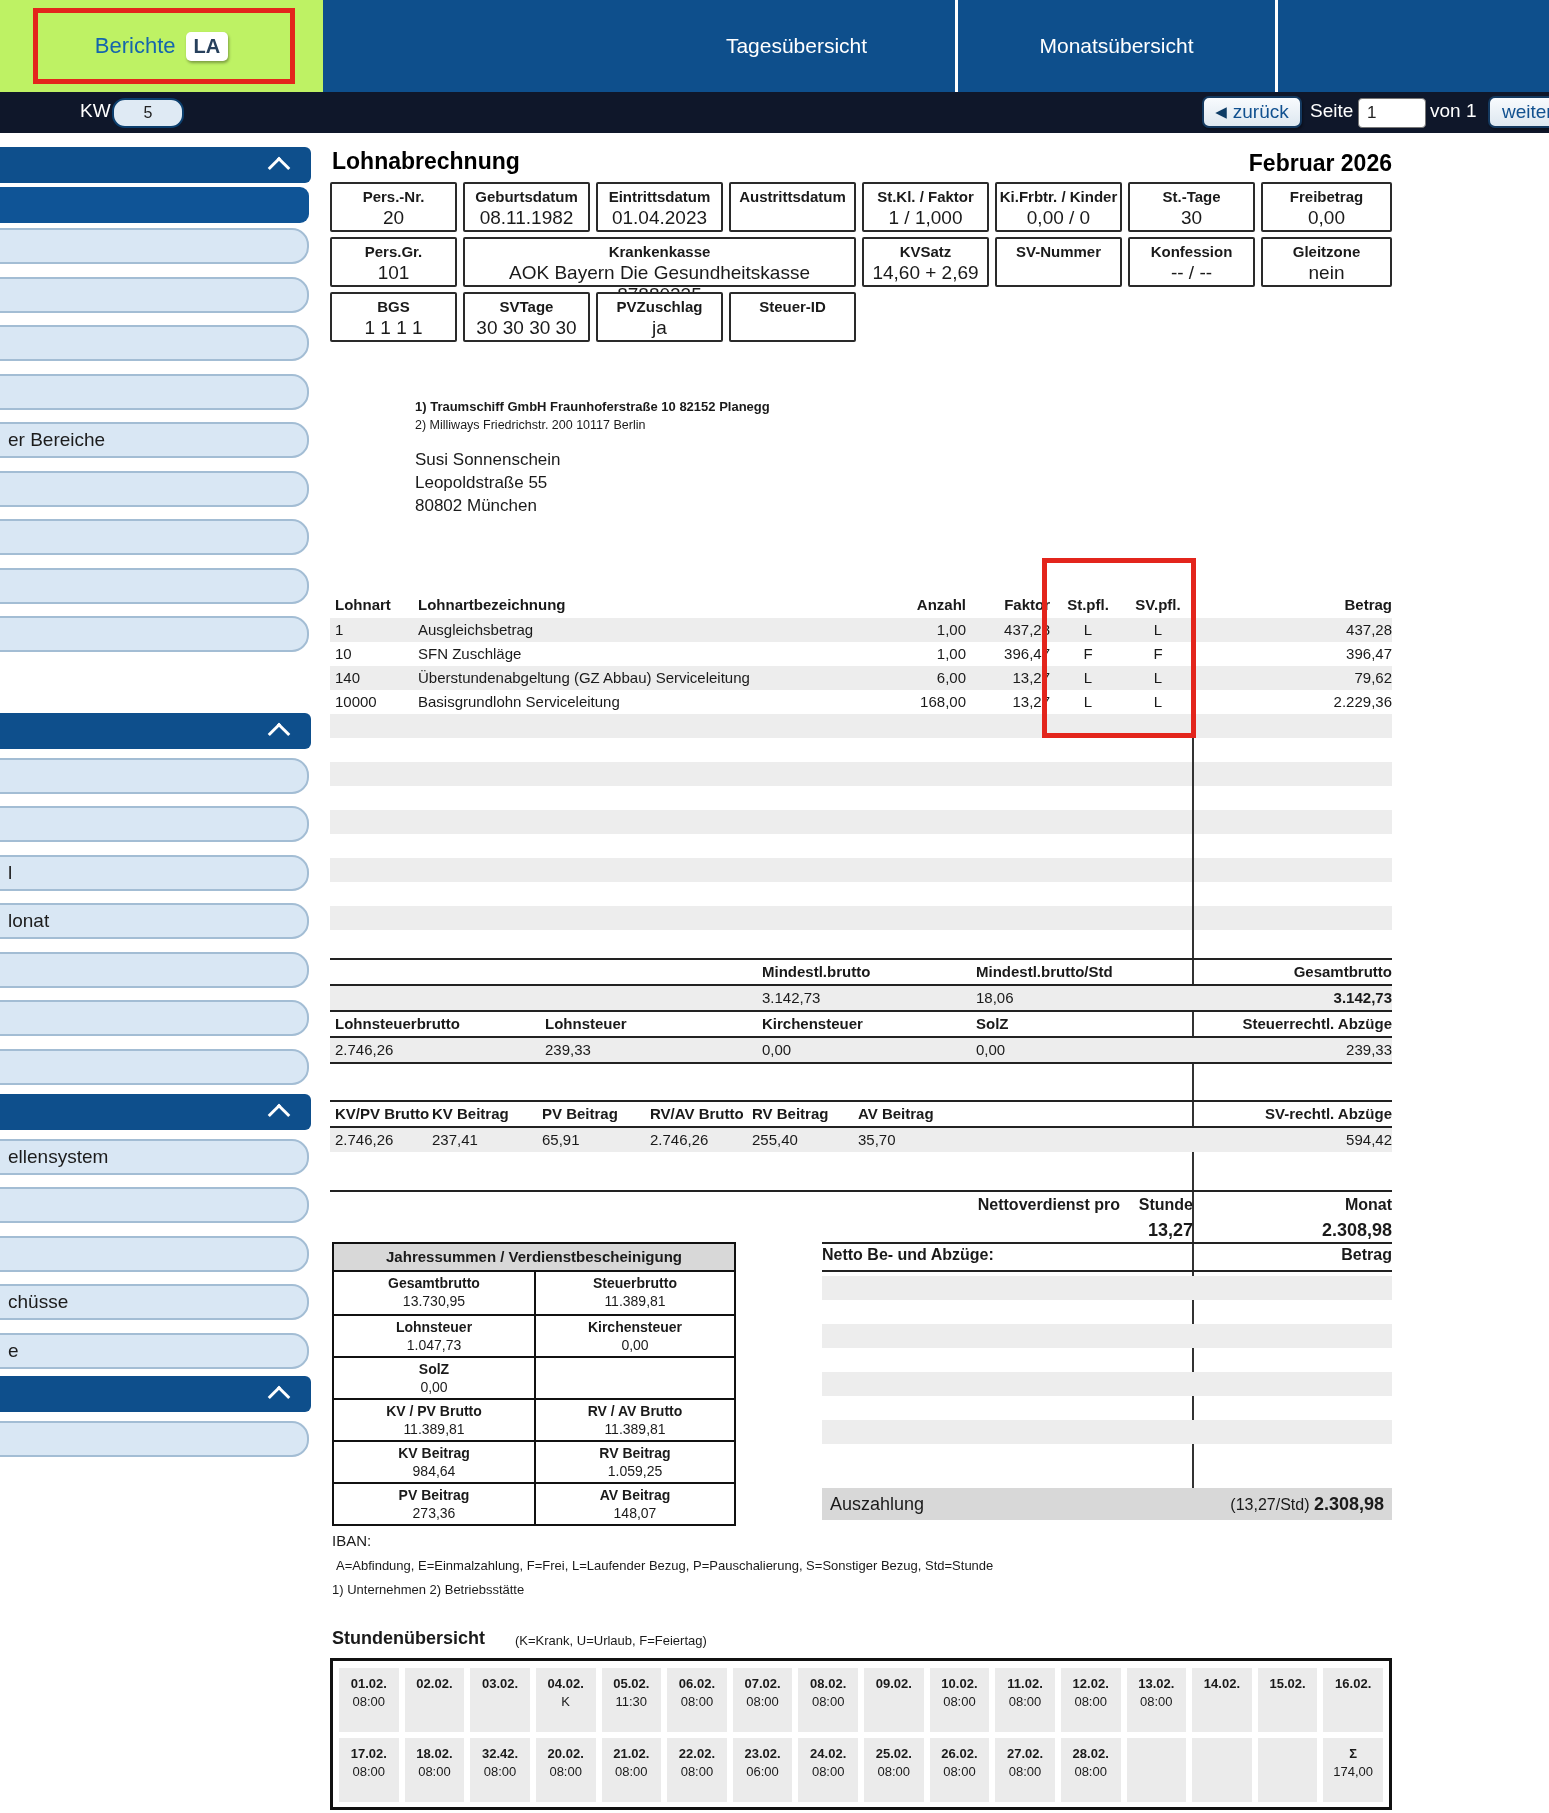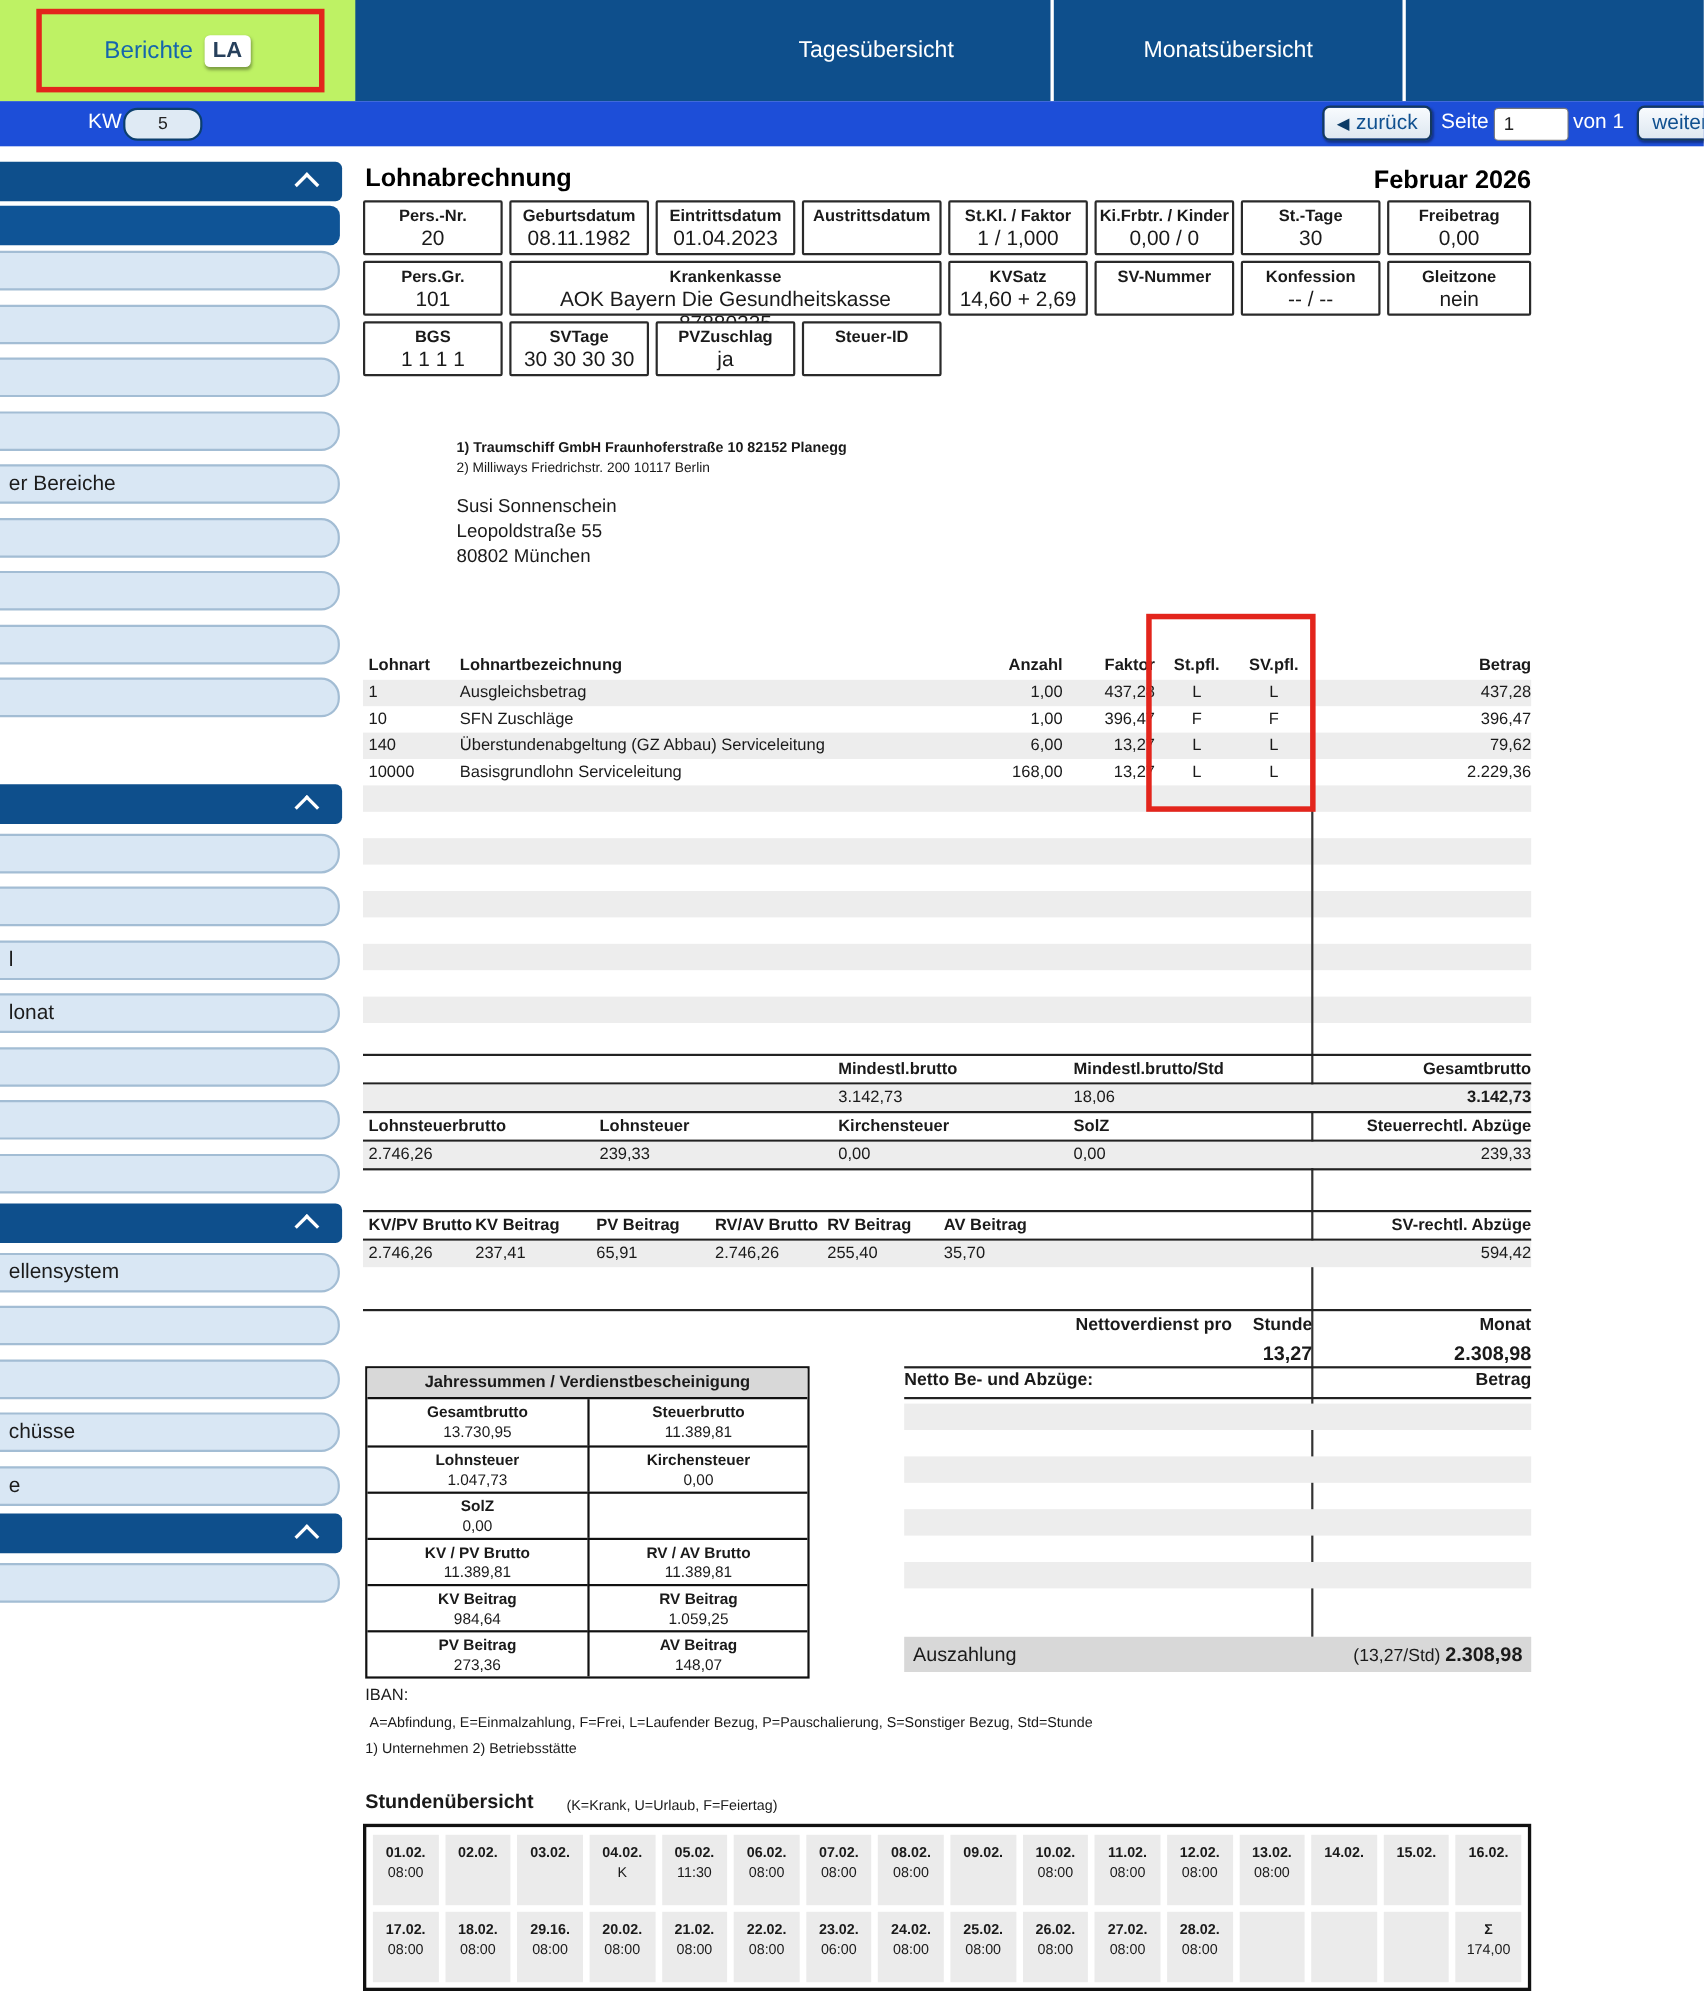--- a/index.html
+++ b/index.html
@@ -11,21 +11,21 @@
              display:flex;align-items:center;justify-content:center;gap:10px;cursor:pointer;}
   .tab-light .t-label{color:#1565ad;font-size:22px;}
   .la-badge{background:#fff;color:#27405c;font-weight:bold;font-size:20px;border-radius:5px;
             padding:3px 8px;box-shadow:1px 2px 3px rgba(0,0,0,.35);}
   .tab{position:absolute;top:0;height:92px;display:flex;align-items:center;justify-content:center;
        color:#fff;font-size:21px;border-right:3px solid #fff;cursor:pointer;}
   #tab-d{left:323px;width:312px;} #tab-t{left:638px;width:317px;} #tab-m{left:958px;width:317px;}
   .redbox{position:absolute;border:5px solid #e3251c;box-sizing:border-box;z-index:40;}
   #redbox-tab{left:33px;top:8px;width:262px;height:76px;}
   
-  #toolbar{position:absolute;left:0;top:92px;width:1549px;height:41px;background:#1d4ed8;}
+  #toolbar{position:absolute;left:0;top:92px;width:1549px;height:41px;background:#0f172a;}
   #kw-label{position:absolute;left:80px;top:8px;color:#fff;font-size:19px;}
   .pill-input{position:absolute;left:112px;top:6px;width:64px;height:24px;border-radius:13px;
               background:#dfeaf4;border:2px solid #0c3f6e;text-align:center;font-size:16px;color:#222;
               font-family:"Liberation Sans",sans-serif;}
   .tb-btn{position:absolute;top:4px;height:32px;background:linear-gradient(#f8fbfe,#dde7f0);
           border:2px solid #14395f;border-radius:7px;color:#10508f;font-size:19px;
           display:flex;align-items:center;justify-content:center;gap:6px;box-sizing:border-box;
           box-shadow:1px 2px 2px rgba(0,0,0,.35);cursor:pointer;font-family:"Liberation Sans",sans-serif;}
   #btn-back{left:1202px;width:100px;}
   #btn-next{left:1488px;width:110px;justify-content:flex-start;padding-left:12px;}
@@ -516,21 +516,21 @@
     <div class="h-row" style="top:77px">
       <div class="h-tile">
           <span class="h-d">17.02.</span>
           <span class="h-v">08:00</span>
         </div>
       <div class="h-tile">
           <span class="h-d">18.02.</span>
           <span class="h-v">08:00</span>
         </div>
       <div class="h-tile">
-          <span class="h-d">29.16.</span>
+          <span class="h-d">32.42.</span>
           <span class="h-v">08:00</span>
         </div>
       <div class="h-tile">
           <span class="h-d">20.02.</span>
           <span class="h-v">08:00</span>
         </div>
       <div class="h-tile">
           <span class="h-d">21.02.</span>
           <span class="h-v">08:00</span>
         </div>

